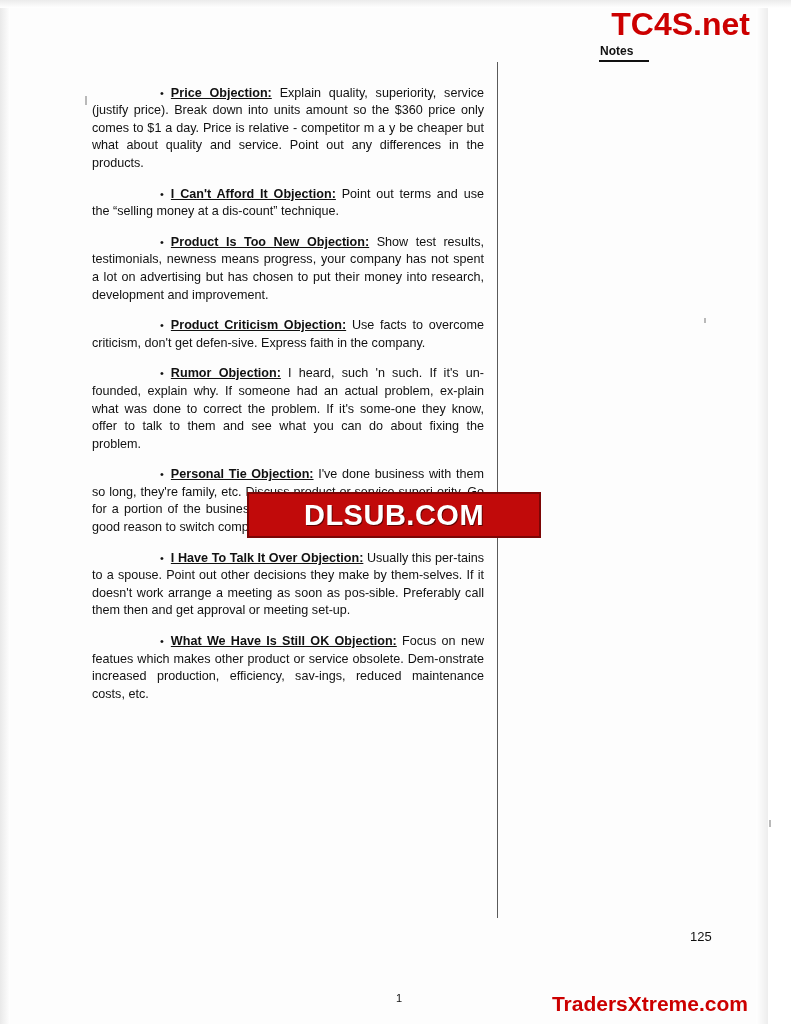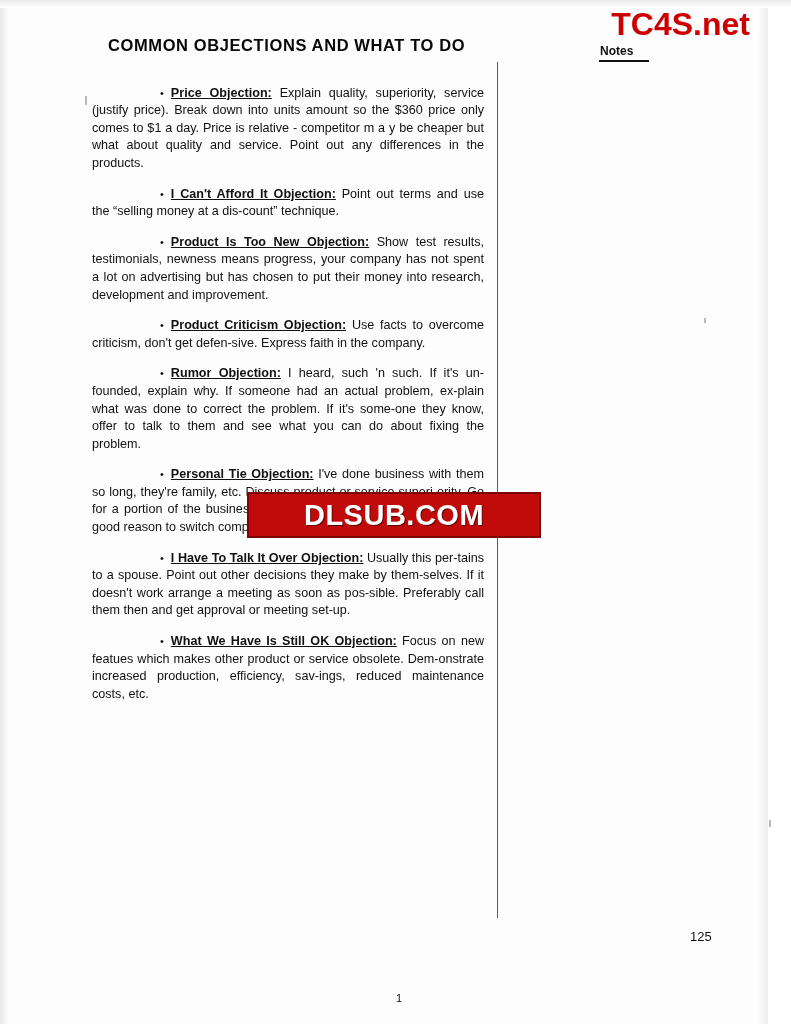--- a/index.html
+++ b/index.html
@@ -205,21 +205,20 @@
   <div class="scan-edge-right"></div>
   <div class="scan-edge-top"></div>
 
   <div id="site-watermark">TC4S.net</div>
 
   <div id="notes-label">Notes</div>
   <div id="notes-underline"></div>
 
   <div id="vertical-rule"></div>
 
-  <div id="doc-title">COMMON OBJECTIONS AND WHAT TO DO</div>
 
   <div id="body-col">
 
     <p class="item para">
       <span class="bullet">•</span><span class="lead">Price Objection:</span><span class="rest"> Explain quality, superiority, service (justify price). Break down into units amount so the $360 price only comes to $1 a day. Price is relative - competitor    m a y be cheaper but what about quality and service. Point out any differences                                                                          in the products.</span>
     </p>
 
     <p class="item para">
       <span class="bullet">•</span><span class="lead">I Can't Afford It Objection:</span><span class="rest"> Point out terms and use the “selling money at a dis-count” technique.</span>
     </p>
@@ -252,18 +251,19 @@
 
   </div>
 
   <div id="dlsub-watermark">
     <span class="wm-text">DLSUB.COM</span>
   </div>
 
   <div id="page-number-right">125</div>
   <div id="page-number-bottom">1</div>
 
+  <div id="bottom-watermark">TradersXtreme.com</div>
 
   <div class="speck" style="left:85px; top:96px; width:2px; height:9px;"></div>
   <div class="speck" style="left:769px; top:820px; width:2px; height:7px;"></div>
   <div class="speck" style="left:704px; top:318px; width:2px; height:5px;"></div>
 
 </div>
 
 </body></html>

